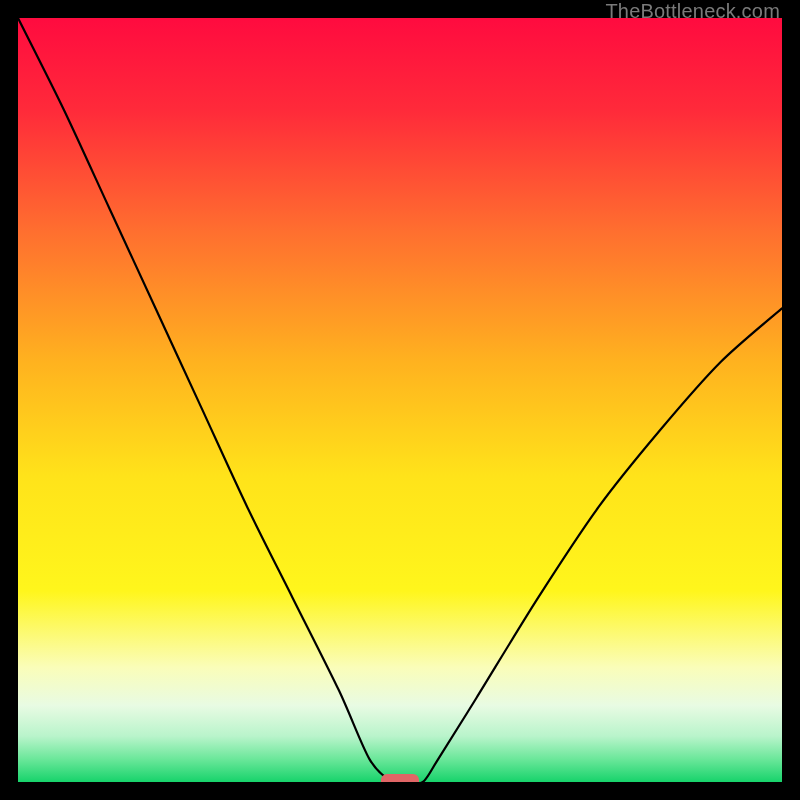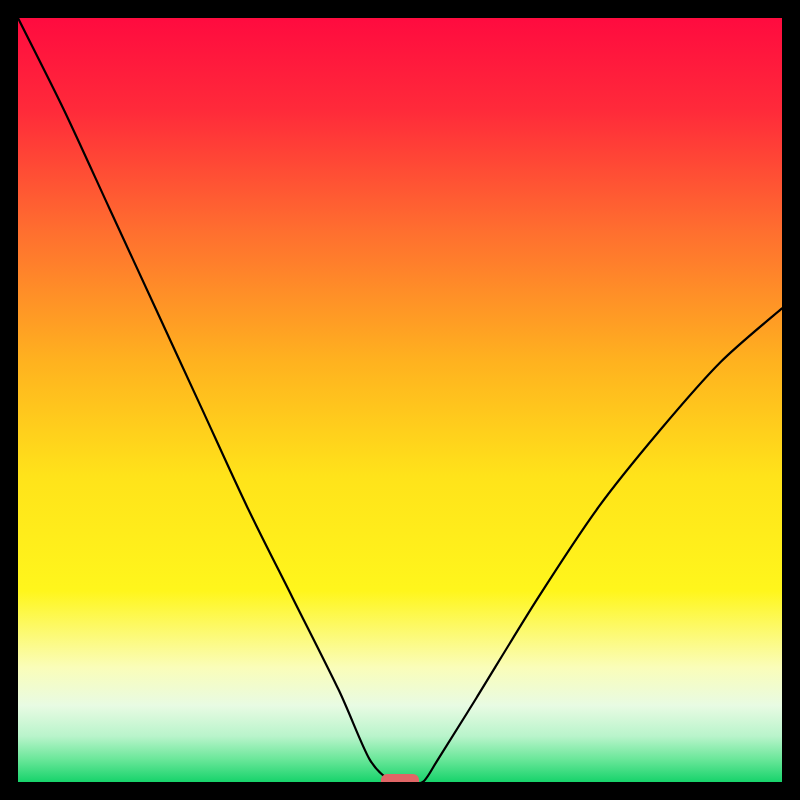--- a/index.html
+++ b/index.html
@@ -69,13 +69,14 @@
             <stop offset="100%" stop-color="#17d36b"></stop>
           </linearGradient>
       </defs>
       <rect x="0" y="0" width="764" height="764" fill="url(#bg-grad)"></rect>
     </svg>
     <svg class="curve-svg" viewBox="0 0 764 764" preserveAspectRatio="none">
       <path id="curve-path" fill="none" stroke="#000000" stroke-width="2.2" stroke-linecap="round" stroke-linejoin="round" d="M 0 0 C 6.494 12.987999999999992 32.852 64.62166666666661 45.839999999999996 91.67999999999995 C 58.827999999999996 118.73833333333329 78.692 162.85933333333332 91.67999999999999 191 C 104.66799999999999 219.14066666666668 124.53199999999998 262.1793333333333 137.51999999999998 290.32 C 150.50799999999998 318.46066666666667 170.37199999999999 361.4993333333333 183.35999999999999 389.64 C 196.34799999999998 417.78066666666666 216.212 461.9016666666667 229.2 488.96000000000004 C 242.188 516.0183333333333 262.05199999999996 554.664 275.03999999999996 580.64 C 288.02799999999996 606.616 310.0566666666667 649.591 320.88 672.32 C 331.7033333333333 695.0490000000001 343.8636666666667 728.0920000000001 351.44 741.08 C 359.0163333333333 754.068 368.9483333333333 760.753 374.36 764 C 379.7716666666667 767.247 385.31066666666663 764 389.64 764 C 393.96933333333334 764 400.59066666666666 767.247 404.92 764 C 409.24933333333337 760.753 412.62366666666674 752.9856666666667 420.20000000000005 741.08 C 427.77633333333335 729.1743333333334 444.32966666666664 702.6890000000001 458.4 679.96 C 472.4703333333333 657.231 502.20266666666663 607.6983333333333 519.52 580.64 C 536.8373333333333 553.5816666666667 563.3226666666667 512.7713333333334 580.64 488.96000000000004 C 597.9573333333333 465.1486666666667 624.4426666666667 433.12433333333337 641.76 412.56 C 659.0773333333333 391.99566666666664 685.5626666666667 361.1173333333333 702.88 343.79999999999995 C 720.1973333333333 326.4826666666666 755.3413333333333 297.8963333333333 764 290.32"></path>
       <rect id="marker-rect" rx="6" ry="6" fill="#e06666" width="38" height="14" x="363" y="756"></rect>
     </svg>
   </div>
+  <div class="attribution">TheBottleneck.com</div>
 </div>
 
 </body></html>

